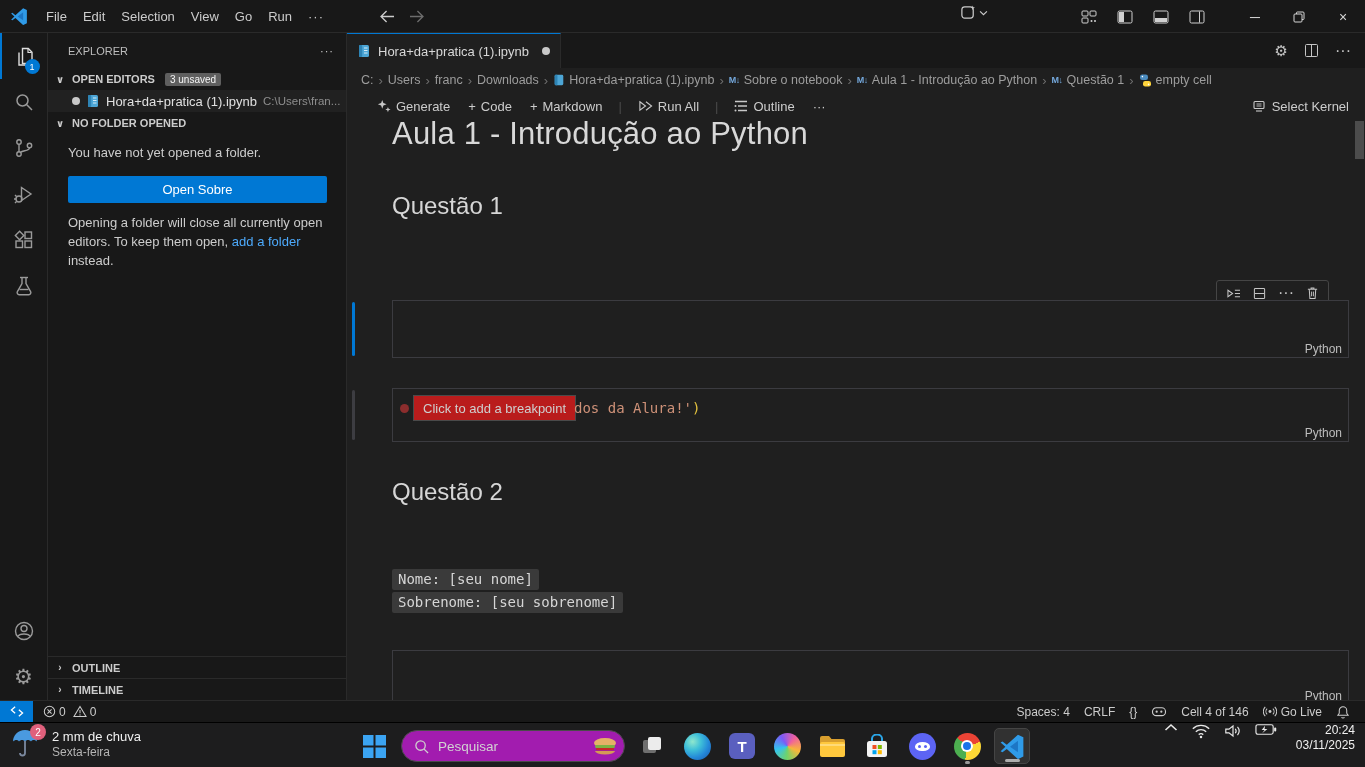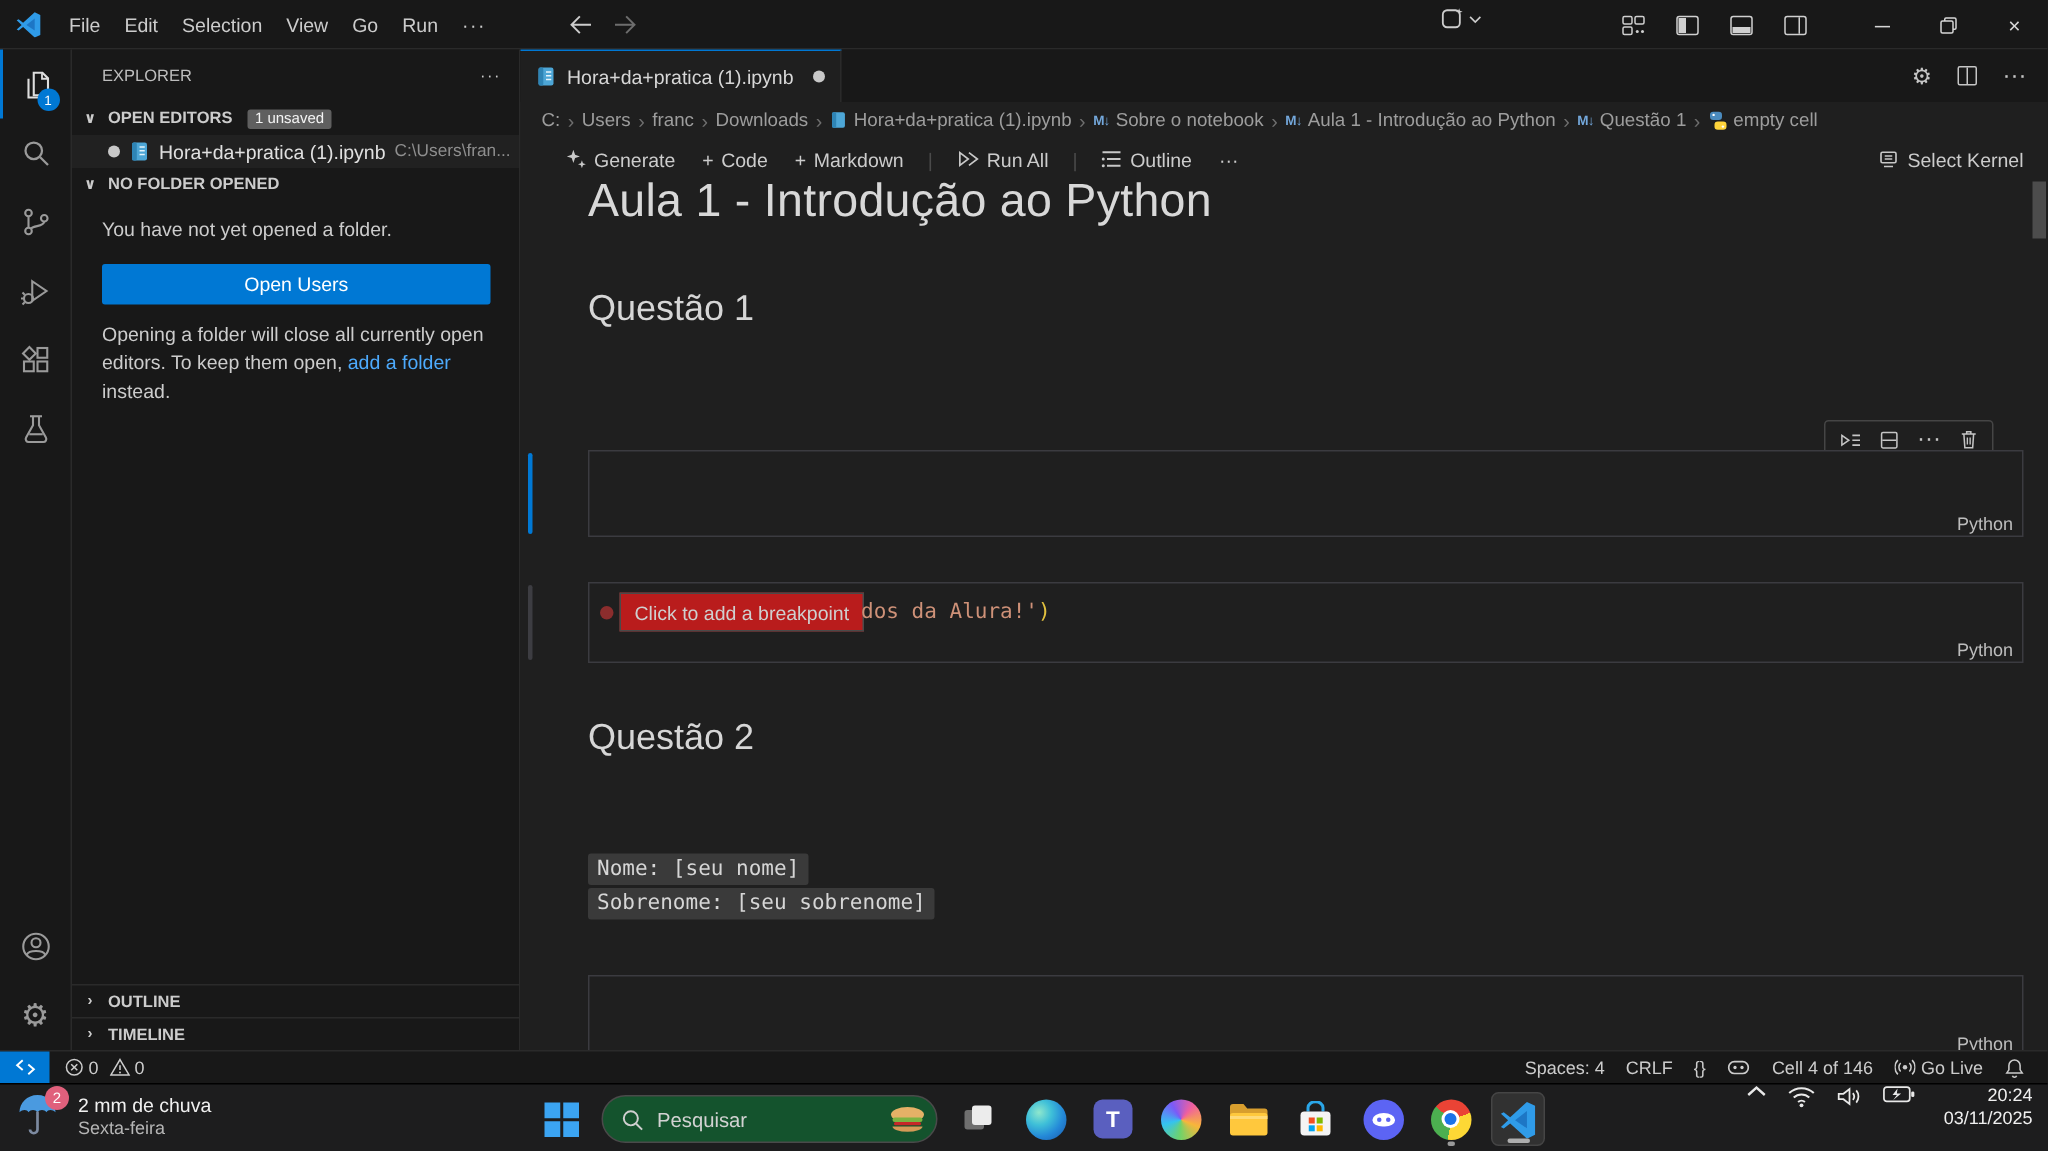--- a/index.html
+++ b/index.html
@@ -100,21 +100,21 @@
   .taskbar { position:absolute; left:0; top:722px; width:1365px; height:45px; background:#1d1d1e;
     border-top:1px solid #000; color:#e8e8e8; }
   .weather { position:absolute; left:10px; top:4px; display:flex; align-items:center; gap:10px; }
   .umbrella-wrap { position:relative; width:32px; height:34px; }
   .weather-badge { position:absolute; right:-4px; top:-3px; width:16px; height:16px; background:#e0607c; border-radius:50%;
     color:#fff; font-size:10px; display:flex; align-items:center; justify-content:center; }
   .weather-l1 { font-size:13px; color:#f0f0f0; }
   .weather-l2 { font-size:12px; color:#b5b5b5; margin-top:1px; }
   .tb-center { position:absolute; left:356px; top:5px; height:36px; display:flex; align-items:center; gap:9px; }
   .tb-icon { width:36px; height:36px; display:flex; align-items:center; justify-content:center; position:relative; }
-  .search-pill { width:224px; height:32px; background:#14532d; border:1px solid #4a4a4a; border-radius:16px;
+  .search-pill { width:224px; height:32px; background:#a21caf; border:1px solid #4a4a4a; border-radius:16px;
     display:flex; align-items:center; gap:9px; padding:0 6px 0 12px; }
   .search-pill-text { font-size:13.5px; color:#d2d2d2; flex:1; }
   .edge-ball { width:27px; height:27px; border-radius:50%;
     background:radial-gradient(circle at 32% 32%, #8fe7cd 0%, #3fc0d8 32%, #2489d8 62%, #1a55a8 100%); }
   .teams-sq { width:26px; height:26px; border-radius:6px; background:#5a5fbf; color:#fff; font-size:15px; font-weight:bold;
     display:flex; align-items:center; justify-content:center; }
   .copilot-ball { width:27px; height:27px; border-radius:50%;
     background:conic-gradient(from 40deg, #f0609e, #f8b63a, #6fd36a, #34c3f0, #7a5af8, #f0609e); }
   .discord-ball { width:27px; height:27px; border-radius:50%; background:#5c64f4; position:relative; }
   .discord-ball::before { content:""; position:absolute; left:6px; top:9px; width:15px; height:9px; background:#fff;
@@ -269,41 +269,41 @@
 </div>
 
 <div class="sidebar">
   <div class="sb-header">
     <span>EXPLORER</span>
     <span class="more">···</span>
   </div>
   <div class="sb-section">
     <span class="sb-chev">∨</span>
     <span>OPEN EDITORS</span>
-    <span class="unsaved-badge">1 unsaved</span>
+    <span class="unsaved-badge">3 unsaved</span>
   </div>
   <div class="open-file-row">
     <span class="dirty-dot"></span>
     <span>
       <svg width="14" height="14" viewBox="0 0 14 14">
           <rect x="2" y="1" width="10" height="12" rx="1.5" fill="#4da6d6"></rect>
           <rect x="2" y="1" width="3.2" height="12" rx="1" fill="#2e84b5"></rect>
           <path d="M7 4h3.5M7 6.5h3.5M7 9h3.5" stroke="#e4f4fc" stroke-width="0.9"></path>
         </svg>
     </span>
     <span class="file-name">Hora+da+pratica (1).ipynb</span>
     <span class="file-path">C:\Users\fran...</span>
   </div>
   <div class="sb-section">
     <span class="sb-chev">∨</span>
     <span>NO FOLDER OPENED</span>
   </div>
   <div class="nf-body">
     <div>You have not yet opened a folder.</div>
-    <button class="open-folder-btn">Open Users</button>
+    <button class="open-folder-btn">Open Sobre</button>
     <div class="nf-note">
       <span>Opening a folder will close all currently open editors. To keep them open,</span>
       <a href="#">add a folder</a>
       <span>instead.</span>
     </div>
   </div>
   <div class="sb-bottom">
     <div class="sb-row-collapsed">
       <span class="sb-chev">›</span>
       <span>OUTLINE</span>

